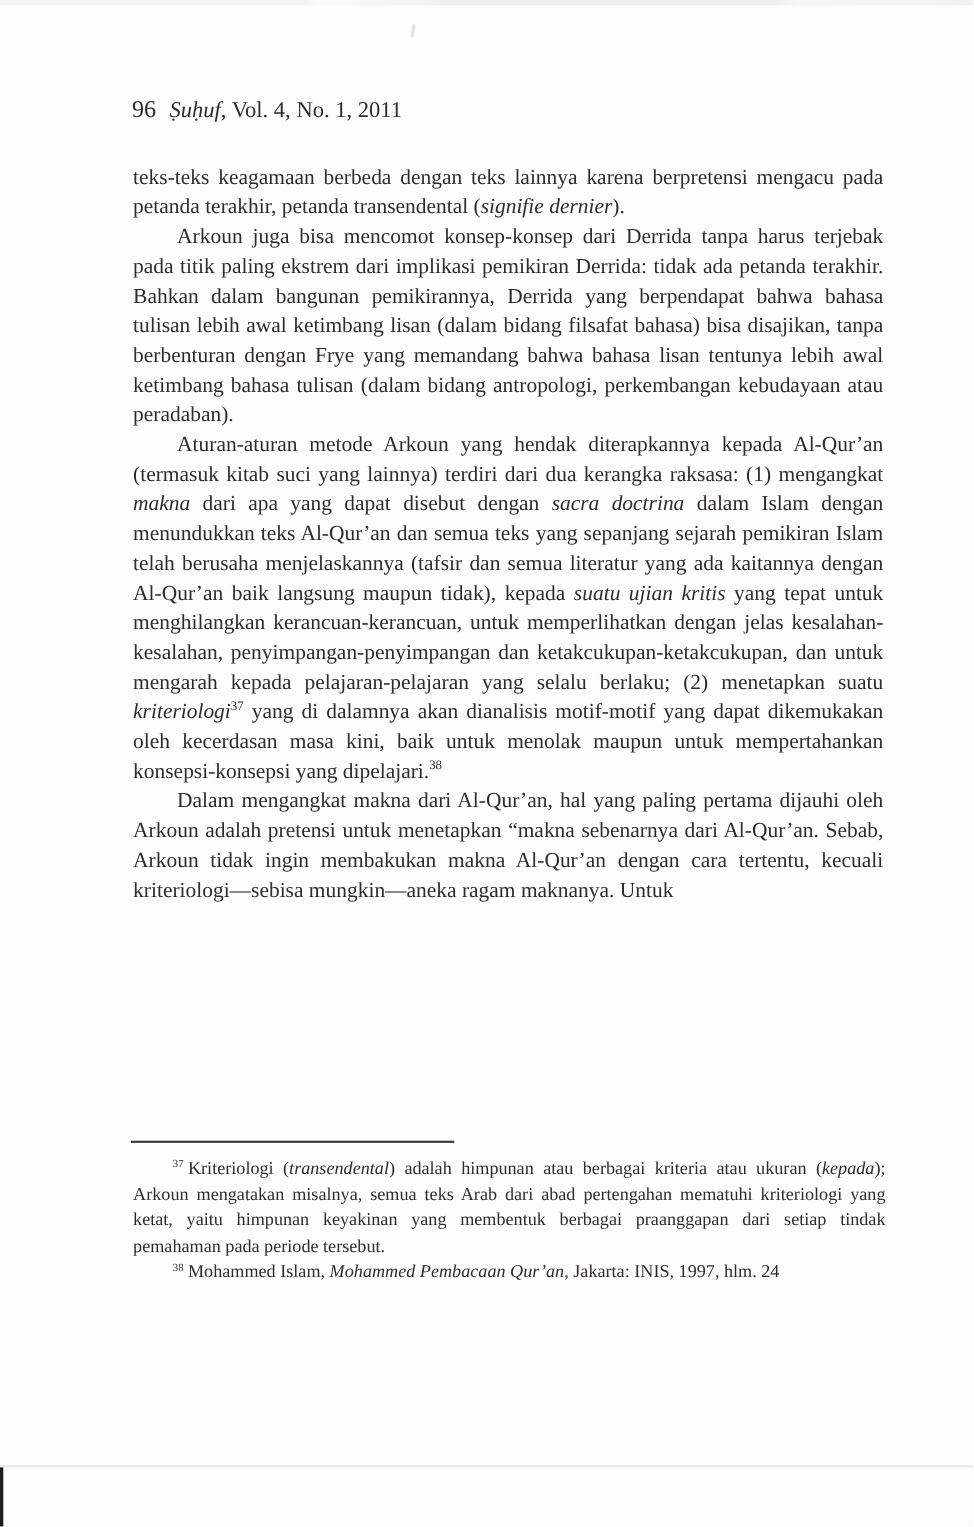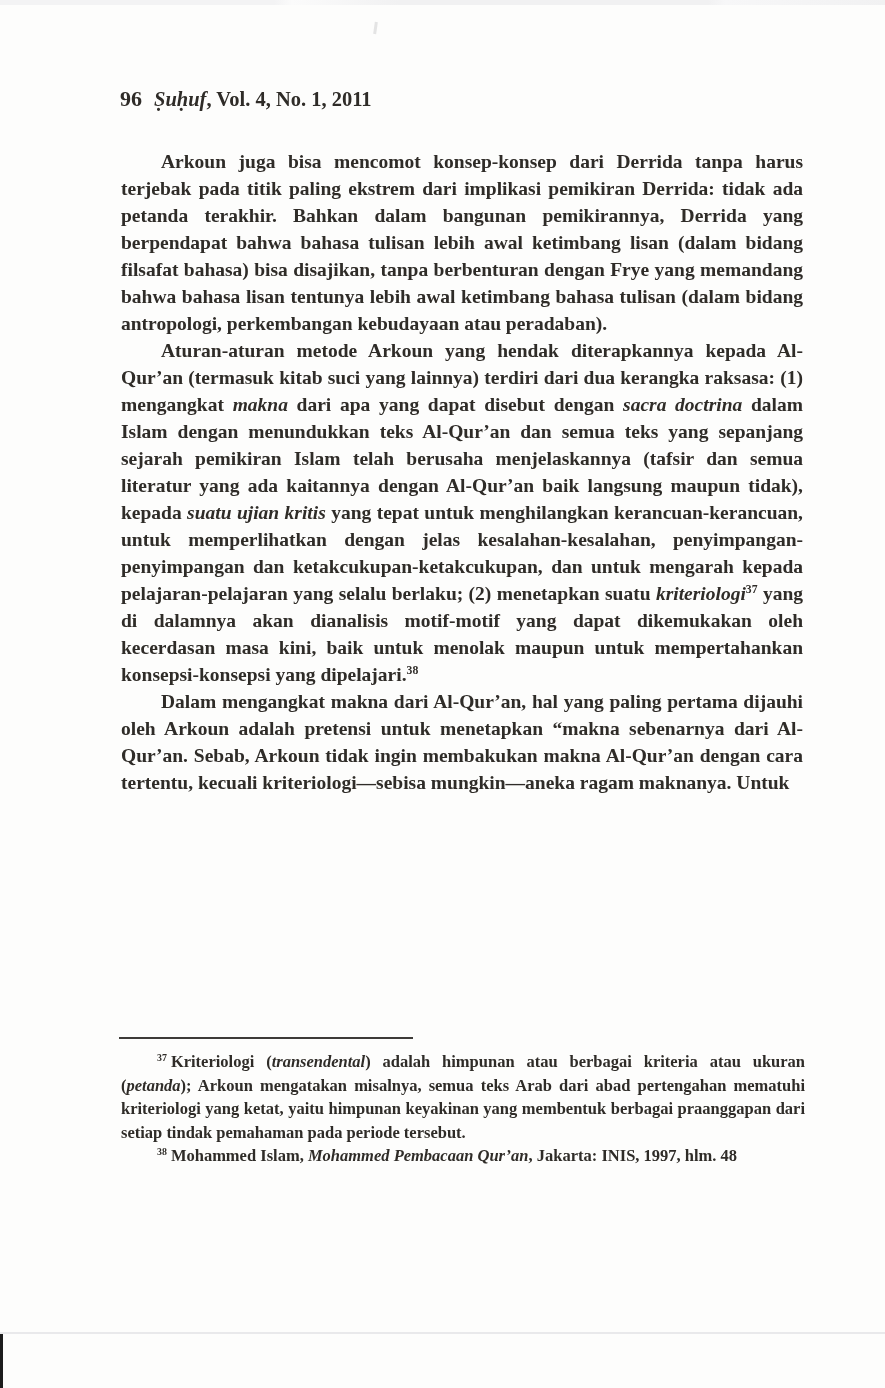--- a/index.html
+++ b/index.html
@@ -4,21 +4,20 @@
 <style>
   html, body { margin: 0; padding: 0; background: #ffffff; }
   .page {
     position: relative;
     width: 885px;
     height: 1388px;
     background: #fdfdfc;
     overflow: hidden;
     font-family: "Liberation Serif", "DejaVu Serif", serif;
     color: #2f2c28;
-    font-weight: bold;
   }
   
   .artifact-top {
     position: absolute; top: 0; left: 0; width: 100%; height: 5px;
     background: linear-gradient(to right,
       #f3f3f4 0%, #f3f3f4 31%, #fbfbfb 33%, #f1f1f2 45%,
       #f1f1f2 80%, #f7f7f8 82%, #f1f1f2 100%);
   }
   .artifact-speck {
     position: absolute; left: 374px; top: 22px; width: 3px; height: 12px;
@@ -62,28 +61,29 @@
 <div class="page">
 
   <div class="artifact-top"></div>
   <div class="artifact-speck"></div>
 
   <header class="page-header">
     <span class="page-number">96</span><span class="journal-ref"><i>Ṣuḥuf</i><span>, Vol. 4, No. 1, 2011</span></span>
   </header>
 
   <main class="body-text">
+    <p class="para"><span>teks-teks keagamaan berbeda dengan teks lainnya karena berpretensi mengacu pada petanda terakhir, petanda transendental (</span><i>signifie dernier</i><span>).</span></p>
     <p class="para indent"><span>Arkoun juga bisa mencomot konsep-konsep dari Derrida tanpa harus terjebak pada titik paling ekstrem dari implikasi pemikiran Derrida: tidak ada petanda terakhir. Bahkan dalam bangunan pemikirannya, Derrida yang berpendapat bahwa bahasa tulisan lebih awal ketimbang lisan (dalam bidang filsafat bahasa) bisa disajikan, tanpa berbenturan dengan Frye yang memandang bahwa bahasa lisan tentunya lebih awal ketimbang bahasa tulisan (dalam bidang antropologi, perkembangan kebudayaan atau peradaban).</span></p>
     <p class="para indent"><span>Aturan-aturan metode Arkoun yang hendak diterapkannya kepada Al-Qur’an (termasuk kitab suci yang lainnya) terdiri dari dua kerangka raksasa: (1) mengangkat </span><i>makna</i><span> dari apa yang dapat disebut dengan </span><i>sacra doctrina</i><span> dalam Islam dengan menundukkan teks Al-Qur’an dan semua teks yang sepanjang sejarah pemikiran Islam telah berusaha menjelaskannya (tafsir dan semua literatur yang ada kaitannya dengan Al-Qur’an baik langsung maupun tidak), kepada </span><i>suatu ujian kritis</i><span> yang tepat untuk menghilangkan kerancuan-kerancuan, untuk memperlihatkan dengan jelas kesalahan-kesalahan, penyimpangan-penyimpangan dan ketakcukupan-ketakcukupan, dan untuk mengarah kepada pelajaran-pelajaran yang selalu berlaku; (2) menetapkan suatu </span><i>kriteriologi</i><sup>37</sup><span> yang di dalamnya akan dianalisis motif-motif yang dapat dikemukakan oleh kecerdasan masa kini, baik untuk menolak maupun untuk mempertahankan konsepsi-konsepsi yang dipelajari.</span><sup>38</sup></p>
     <p class="para indent"><span>Dalam mengangkat makna dari Al-Qur’an, hal yang paling pertama dijauhi oleh Arkoun adalah pretensi untuk menetapkan “makna sebenarnya dari Al-Qur’an. Sebab, Arkoun tidak ingin membakukan makna Al-Qur’an dengan cara tertentu, kecuali kriteriologi—sebisa mungkin—aneka ragam maknanya. Untuk</span></p>
   </main>
 
   <div class="footnote-sep"></div>
 
   <section class="footnotes">
-    <p><sup>37</sup><span><span>Kriteriologi (</span><i>transendental</i><span>) adalah himpunan atau berbagai kriteria atau ukuran (</span><i>petanda</i><span>); Arkoun mengatakan misalnya, semua teks Arab dari abad pertengahan mematuhi kriteriologi yang ketat, yaitu himpunan keyakinan yang membentuk berbagai praanggapan dari setiap tindak pemahaman pada periode tersebut.</span></span></p>
-    <p><sup>38</sup><span><span>Mohammed Islam, </span><i>Mohammed Pembacaan Qur’an</i><span>, Jakarta: INIS, 1997, hlm. 48</span></span></p>
+    <p><sup>37</sup><span><span>Kriteriologi (</span><i>transendental</i><span>) adalah himpunan atau berbagai kriteria atau ukuran (</span><i>kepada</i><span>); Arkoun mengatakan misalnya, semua teks Arab dari abad pertengahan mematuhi kriteriologi yang ketat, yaitu himpunan keyakinan yang membentuk berbagai praanggapan dari setiap tindak pemahaman pada periode tersebut.</span></span></p>
+    <p><sup>38</sup><span><span>Mohammed Islam, </span><i>Mohammed Pembacaan Qur’an</i><span>, Jakarta: INIS, 1997, hlm. 24</span></span></p>
   </section>
 
   <div class="artifact-bottom-line"></div>
   <div class="artifact-corner"></div>
 
 </div>
 
 </body></html>

